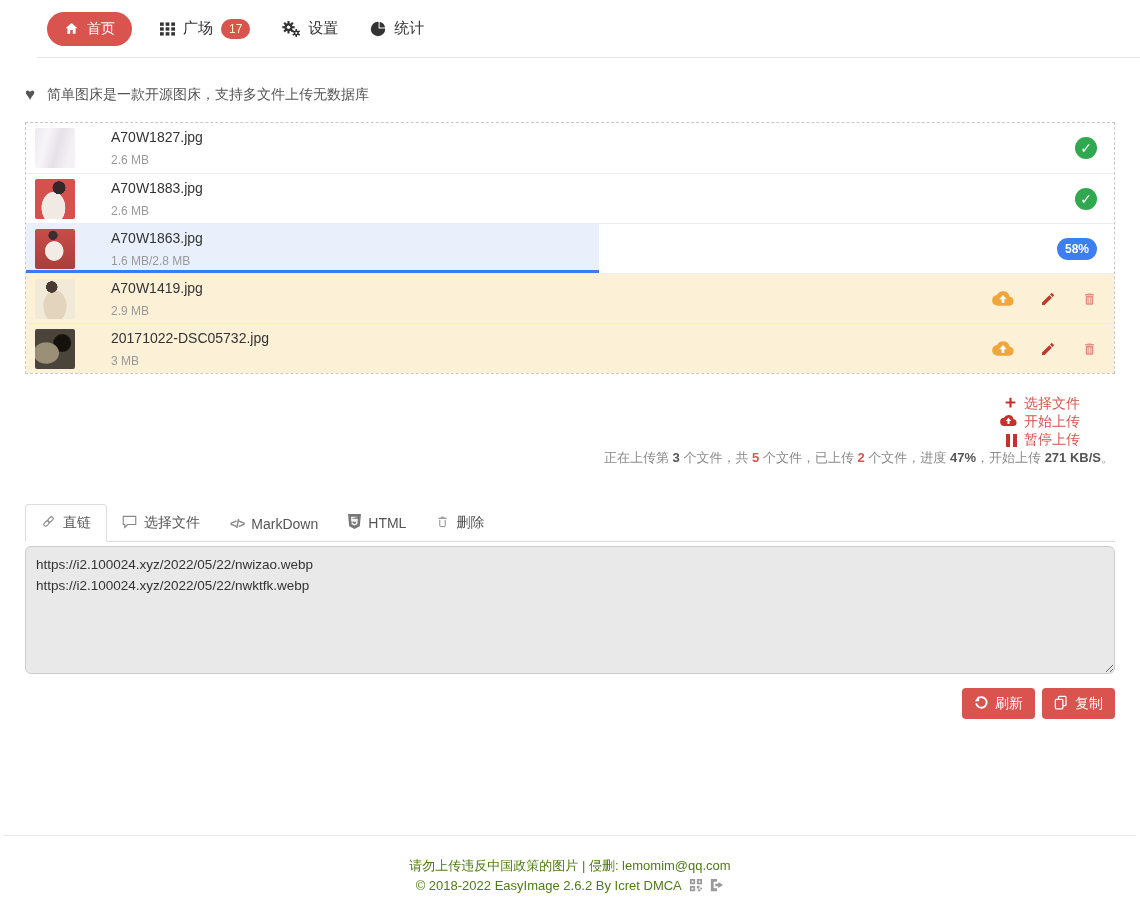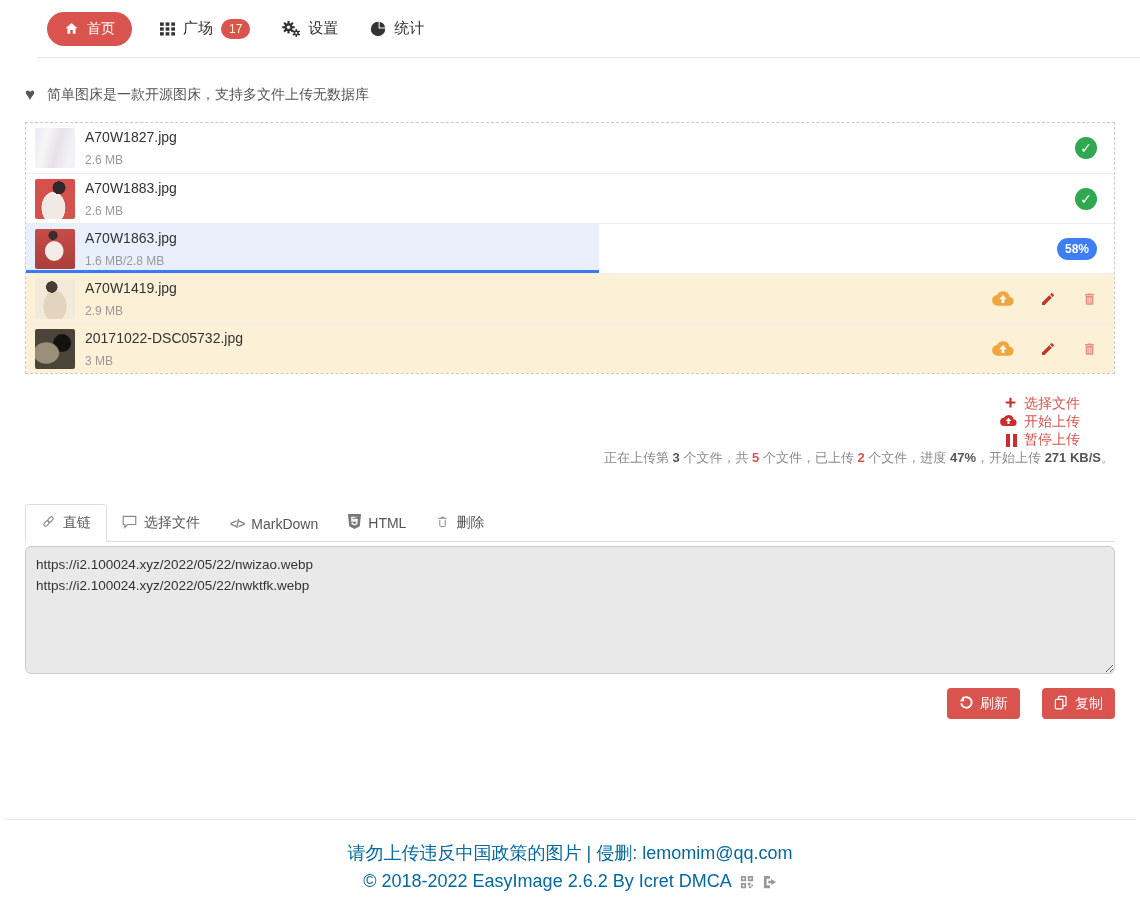--- a/index.html
+++ b/index.html
@@ -16,21 +16,21 @@
     font-family:inherit; }
   .nav-link { display:flex; align-items:center; gap:8px; font-size:15px; color:#333; margin-right:32px; cursor:pointer;justify-content:center; }
   .badge-count { background:#d9534f; color:#fef9c3; font-size:12px; line-height:1; border-radius:10px; padding:4px 8px; }
   .nav-ic { display:inline-flex; }
   
   .main { padding:0 25px; }
   .tagline { margin:27px 0 17px; display:flex; align-items:center; gap:12px; font-size:14px; color:#555; padding-left:-2px; }
   .heart-g { font-size:17px; color:#555; }
   
   .dropzone { border:1px dashed #c9c9c9; }
-  .file-row { display:flex; align-items:center; height:50px; padding:0 4px; position:relative; border-top:1px solid #ededed; }
+  .file-row { display:flex; align-items:center; height:50px; padding:0 4px; position:relative; border-top:1px solid #ededed;gap:26px; }
   .file-row:first-child { border-top:none; }
   .thumb { width:40px; height:40px; border-radius:2px; margin-left:5px; flex:none; position:relative; z-index:1; }
   .thumb-1 { background:linear-gradient(105deg,#eceaf0 0%,#f7f5f8 28%,#e6e1e9 55%,#f3f1f5 82%); }
   .thumb-2 { background:radial-gradient(circle at 60% 22%,#33272b 0 16%,transparent 17%),
              radial-gradient(ellipse at 46% 72%,#f1e9e3 0 38%,transparent 40%),#d5514d; }
   .thumb-3 { background:radial-gradient(circle at 45% 16%,#3a2d30 0 11%,transparent 12%),
              radial-gradient(ellipse at 48% 55%,#f3ece6 0 30%,transparent 33%),linear-gradient(#c74c49,#a93f3c); }
   .thumb-4 { background:radial-gradient(circle at 42% 20%,#4a3a33 0 14%,transparent 15%),
              radial-gradient(ellipse at 50% 68%,#e3d5bd 0 40%,transparent 42%),#f2ead9; }
   .thumb-5 { background:radial-gradient(ellipse at 28% 60%,#9a9078 0 30%,transparent 33%),
@@ -57,27 +57,27 @@
   
   .tabs { display:flex; align-items:flex-end; border-bottom:1px solid #ddd; margin-top:27px; }
   .tab { display:flex; align-items:center; gap:7px; font-size:14px; color:#555; padding:9px 15px; cursor:pointer; }
   .tab.active { background:#fff; border:1px solid #ddd; border-bottom:1px solid #fff;
     border-radius:4px 4px 0 0; margin-bottom:-1px; }
   .code-glyph { font-size:12px; color:#888; font-weight:bold; letter-spacing:-1px; }
   
   .output { width:100%; height:128px; margin-top:4px; background:#e9e9e9; border:1px solid #ccc;
     border-radius:6px; padding:8px 10px; font-family:inherit; font-size:13.5px; color:#333;
     resize:vertical; line-height:1.55; outline:none; }
-  .actions { display:flex; justify-content:flex-end; gap:22px; margin-top:10px; }
+  .actions { display:flex; justify-content:flex-end; gap:7px; margin-top:10px; }
   .btn-red { background:#d9534f; color:#fff; border:none; border-radius:4px; padding:0 12px; height:31px;
     font-size:14px; display:flex; align-items:center; gap:7px; cursor:pointer; font-family:inherit; }
   
   .footer { position:absolute; left:0; right:0; bottom:0; }
   .footer-sep { border:none; border-top:1px solid #e8e8e8; margin:0 4px; }
-  .footer-text { text-align:center; color:#0369a1; font-size:18px; line-height:1.55; padding:20px 8px 10px; }
+  .footer-text { text-align:center; color:#4d7c0f; font-size:13px; line-height:1.55; padding:20px 8px 10px; }
   .f-ic { display:inline-flex; vertical-align:-2px; margin-left:4px; cursor:pointer; }
 </style>
 </head>
 <body>
 
 <div class="nav">
   <button class="nav-pill">
     <span class="nav-ic">
       <svg width="15" height="15" viewBox="0 0 24 24">
           <path fill="#fff" d="M12 3l9.5 8.5h-3v9H14v-6h-4v6H5.5v-9h-3z"></path>

